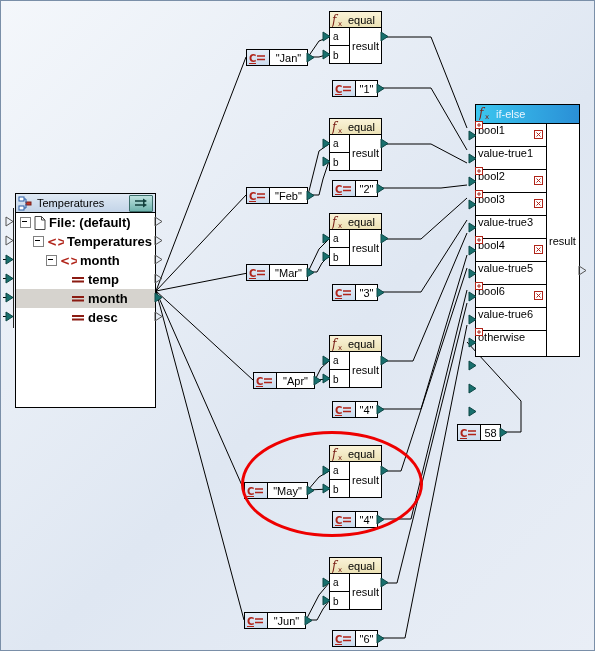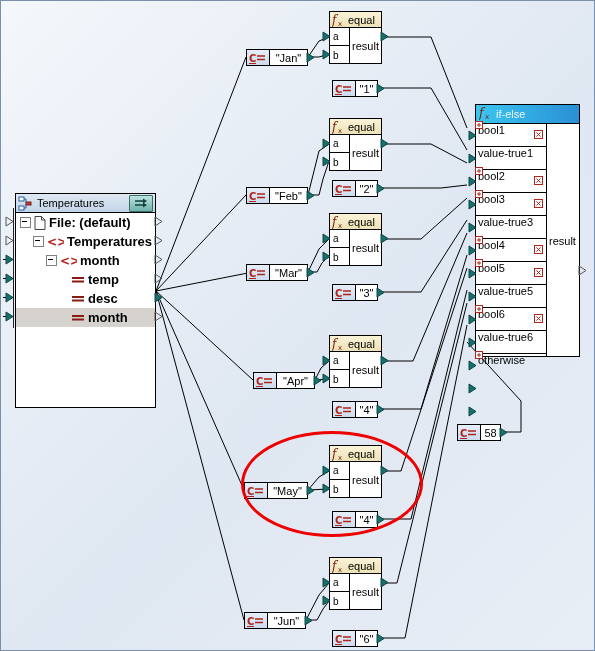--- a/index.html
+++ b/index.html
@@ -206,41 +206,41 @@
           <span style="display:inline-block;width:43px"></span>
           <span style="display:inline-block;width:12px"></span>
           <span style="display:inline-flex;align-items:center">
             <svg width="14" height="10" viewBox="0 0 14 10">
               <path d="M1 3 H13 M1 6.5 H13" stroke="#8b1b12" stroke-width="2"></path>
             </svg>
           </span>
           <span style="width:3px;display:inline-block"></span>
           <span class="lbl">temp</span>
         </div>
+        <div class="trow bold sel">
+          <span style="display:inline-block;width:43px"></span>
+          <span style="display:inline-block;width:12px"></span>
+          <span style="display:inline-flex;align-items:center">
+            <svg width="14" height="10" viewBox="0 0 14 10">
+              <path d="M1 3 H13 M1 6.5 H13" stroke="#8b1b12" stroke-width="2"></path>
+            </svg>
+          </span>
+          <span style="width:3px;display:inline-block"></span>
+          <span class="lbl">month</span>
+        </div>
         <div class="trow bold">
           <span style="display:inline-block;width:43px"></span>
           <span style="display:inline-block;width:12px"></span>
           <span style="display:inline-flex;align-items:center">
             <svg width="14" height="10" viewBox="0 0 14 10">
               <path d="M1 3 H13 M1 6.5 H13" stroke="#8b1b12" stroke-width="2"></path>
             </svg>
           </span>
           <span style="width:3px;display:inline-block"></span>
           <span class="lbl">desc</span>
-        </div>
-        <div class="trow bold sel">
-          <span style="display:inline-block;width:43px"></span>
-          <span style="display:inline-block;width:12px"></span>
-          <span style="display:inline-flex;align-items:center">
-            <svg width="14" height="10" viewBox="0 0 14 10">
-              <path d="M1 3 H13 M1 6.5 H13" stroke="#8b1b12" stroke-width="2"></path>
-            </svg>
-          </span>
-          <span style="width:3px;display:inline-block"></span>
-          <span class="lbl">month</span>
         </div>
       </div>
   </div>
 
   <div id="left-conns">
       <div class="conn" style="left: 4px; top: 215px;">
         <svg width="9" height="11" viewBox="0 0 9 11">
           <path d="M1 1 L8 5.5 L1 10 Z" fill="none" stroke="#555" stroke-width="1"></path>
         </svg>
       </div>
@@ -764,31 +764,20 @@
                 <rect x="0.5" y="0.5" width="7" height="7" fill="#fff" stroke="#b02318"></rect>
                 <path d="M4 2 V6 M2 4 H6" stroke="#b02318" stroke-width="1"></path>
               </svg></span>
             <span>bool4</span>
             <span class="xbtn"><svg width="9" height="9" viewBox="0 0 9 9">
                 <rect x="0.5" y="0.5" width="8" height="8" fill="#fff" stroke="#b02318"></rect>
                 <path d="M2.5 2.5 L6.5 6.5 M6.5 2.5 L2.5 6.5" stroke="#b02318" stroke-width="1"></path>
               </svg></span>
           </div>
           <div class="ifrow">
-            <span class="plusbtn"><svg width="8" height="8" viewBox="0 0 8 8">
-                <rect x="0.5" y="0.5" width="7" height="7" fill="#fff" stroke="#b02318"></rect>
-                <path d="M4 2 V6 M2 4 H6" stroke="#b02318" stroke-width="1"></path>
-              </svg></span>
-            <span>bool5</span>
-            <span class="xbtn"><svg width="9" height="9" viewBox="0 0 9 9">
-                <rect x="0.5" y="0.5" width="8" height="8" fill="#fff" stroke="#b02318"></rect>
-                <path d="M2.5 2.5 L6.5 6.5 M6.5 2.5 L2.5 6.5" stroke="#b02318" stroke-width="1"></path>
-              </svg></span>
-          </div>
-          <div class="ifrow">
             <span>value-true5</span>
           </div>
           <div class="ifrow">
             <span class="plusbtn"><svg width="8" height="8" viewBox="0 0 8 8">
                 <rect x="0.5" y="0.5" width="7" height="7" fill="#fff" stroke="#b02318"></rect>
                 <path d="M4 2 V6 M2 4 H6" stroke="#b02318" stroke-width="1"></path>
               </svg></span>
             <span>bool6</span>
             <span class="xbtn"><svg width="9" height="9" viewBox="0 0 9 9">
                 <rect x="0.5" y="0.5" width="8" height="8" fill="#fff" stroke="#b02318"></rect>

